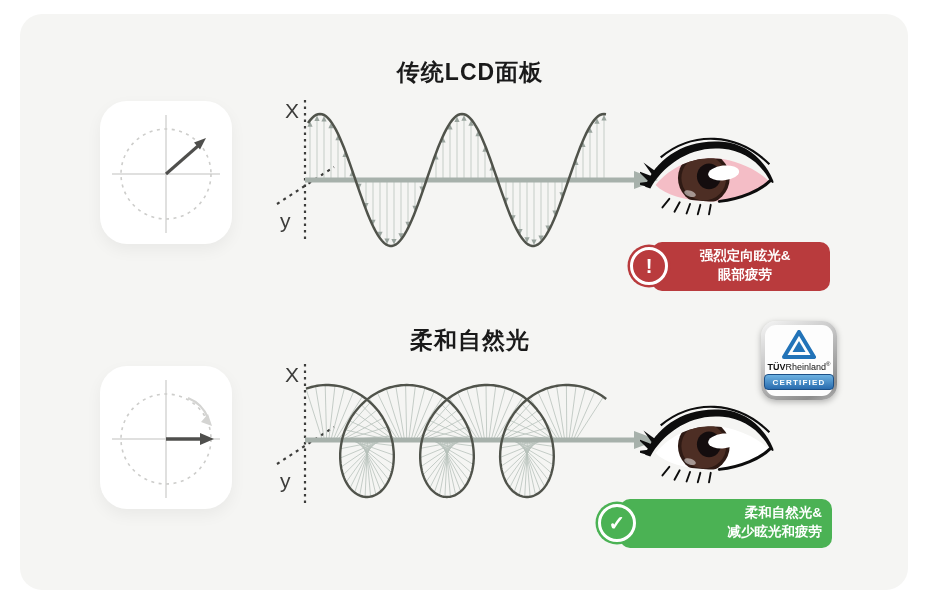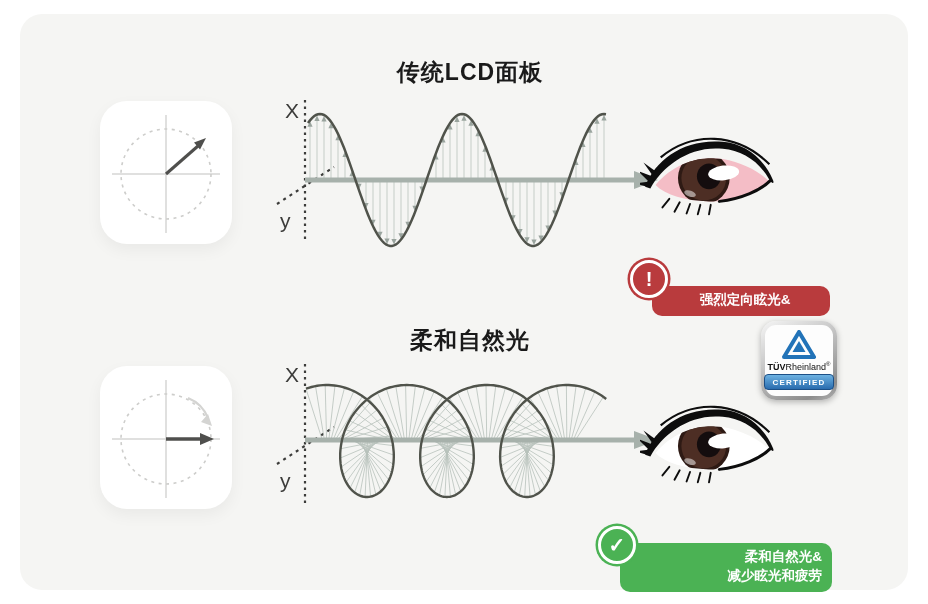--- a/index.html
+++ b/index.html
@@ -16,21 +16,21 @@
   .wave{position:absolute;left:268px;width:392px;}
   
   .eye{position:absolute;left:640px;width:138px;height:95px;}
   
   .badge{position:absolute;display:flex;align-items:center;}
   .badge-icon{width:32px;height:32px;border-radius:50%;background:currentColor;
         border:3px solid #fff;box-shadow:0 0 0 2.5px currentColor;z-index:2;flex:none;
         display:flex;align-items:center;justify-content:center;}
   .badge-icon span{color:#fff;font-weight:800;font-size:20px;line-height:1;}
   .badge-pill{margin-left:-16px;background:currentColor;border-radius:10px;
-        box-sizing:border-box;padding:5px 10px 6px 18px;text-align:center;margin-top:44px;}
+        box-sizing:border-box;padding:5px 10px 6px 18px;text-align:center;}
   .badge-line{color:#fff;font-size:13.5px;font-weight:700;line-height:1.4;white-space:nowrap;}
   .pill-red{width:178px;}
   .pill-green{width:212px;padding-left:24px;text-align:right;}
   
   .tuv{position:absolute;left:761px;top:321px;width:76px;height:79px;border-radius:15px;
        background:linear-gradient(150deg,#f6f6f6,#c6c6c6 40%,#8c8c8c 85%,#b5b5b5);
        padding:4px;box-sizing:border-box;box-shadow:0 2px 6px rgba(0,0,0,.28);}
   .tuv-inner{background:#fdfdfd;border-radius:11px;height:100%;box-sizing:border-box;
        display:flex;flex-direction:column;align-items:center;padding-top:5px;}
   .tuv-brand{font-size:9px;color:#111;white-space:nowrap;margin-top:1px;}
@@ -176,20 +176,21 @@
       <line x1="82" y1="89" x2="80" y2="100"></line>
     </g>
   </svg>
 
   <div class="badge" style="left: 630px; top: 242px; color: rgb(185, 59, 61);">
     <div class="badge-icon">
       <span>!</span>
     </div>
     <div class="badge-pill pill-red">
       <div class="badge-line">强烈定向眩光&amp;</div>
+      <div class="badge-line">眼部疲劳</div>
     </div>
   </div>
 
   <div class="tuv">
     <div class="tuv-inner">
       <svg width="34" height="30" viewBox="0 0 34 30">
         <path d="M17,2 L32,27 L2,27 Z" fill="none" stroke="#2273b8" stroke-width="4" stroke-linejoin="round"></path>
         <path d="M17,11 L23.5,22 L10.5,22 Z" fill="#2273b8"></path>
       </svg>
       <div class="tuv-brand">

